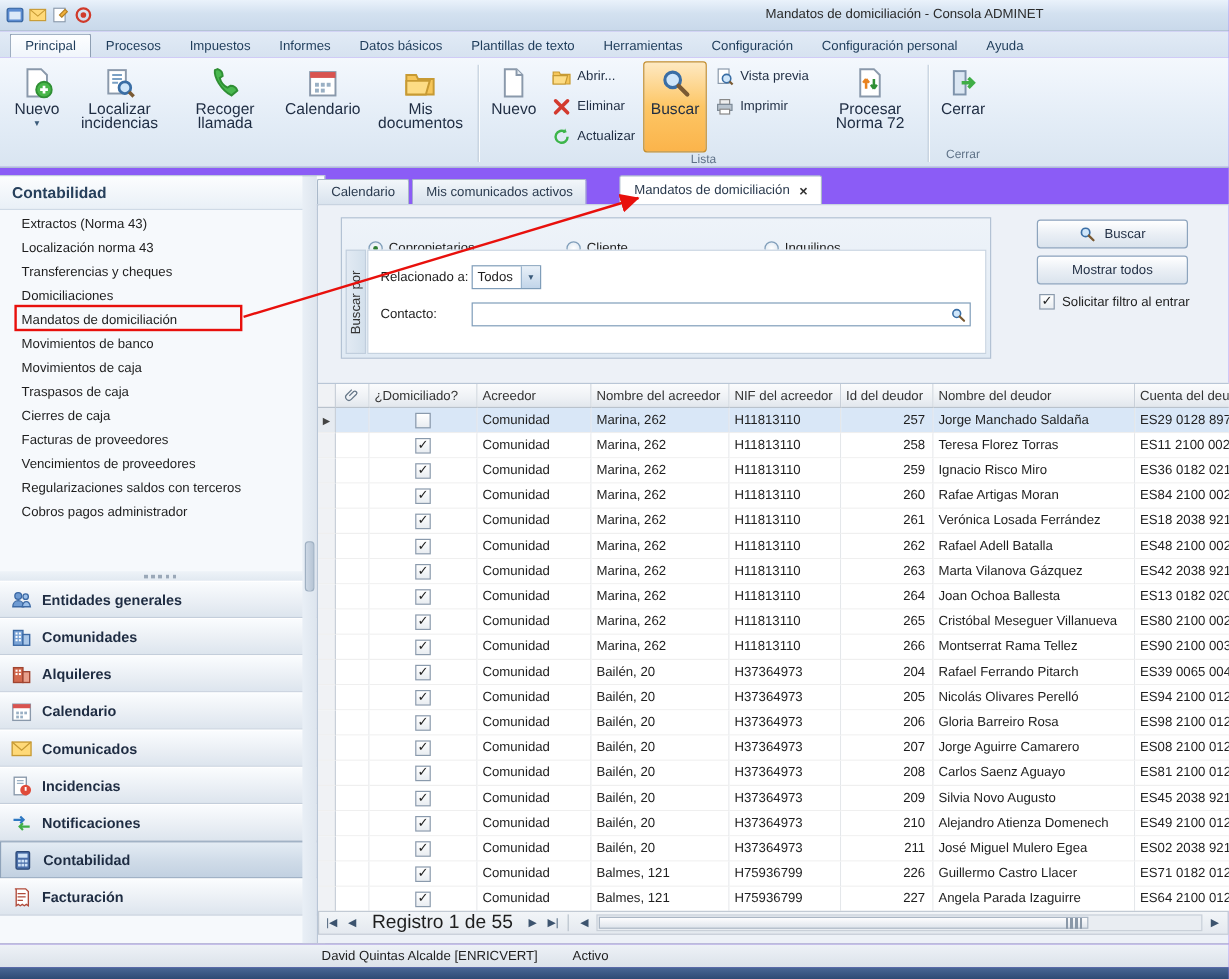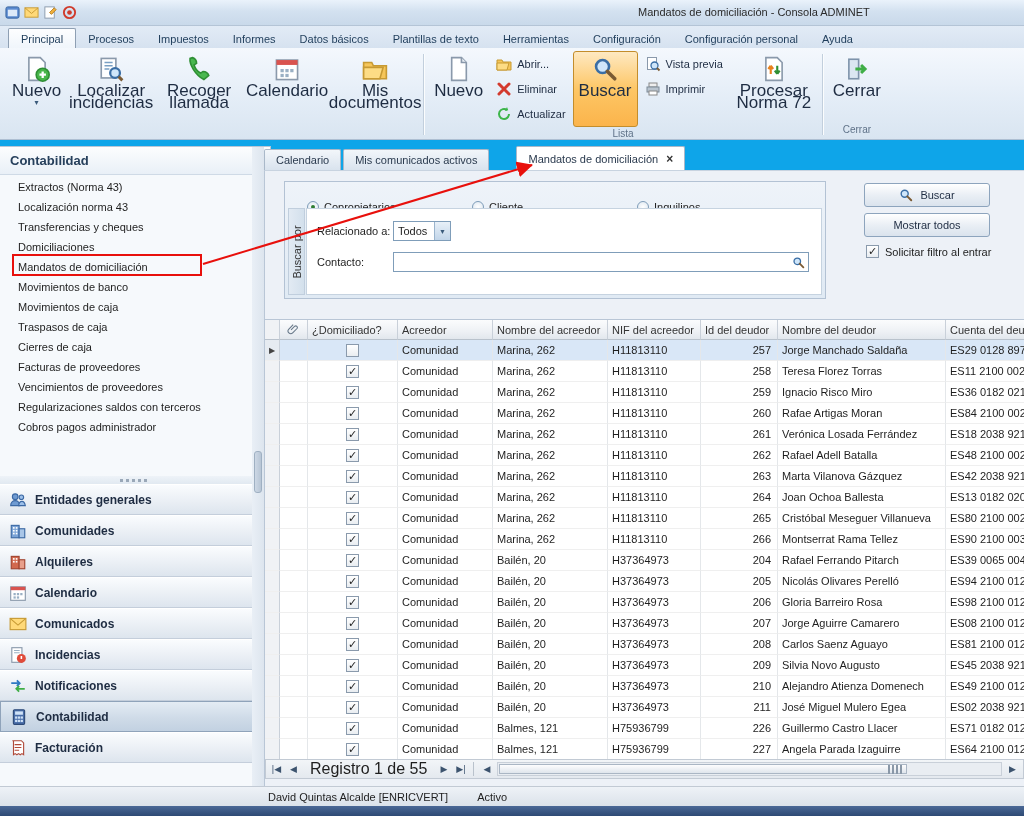--- a/index.html
+++ b/index.html
@@ -1,17 +1,17 @@
 <!DOCTYPE html>
 <html><head>
 <meta charset="utf-8">
 <style>
   *{margin:0;padding:0;box-sizing:border-box;}
   body{font-family:"Liberation Sans",sans-serif;font-size:11px;color:#1e1e1e;background:#fff;}
-  #win{position:relative;width:1024px;height:816px;overflow:hidden;background:#0ea5e9;}
+  #win{position:relative;width:1024px;height:816px;overflow:hidden;background:#8b5cf6;}
   .ic{display:inline-block;flex:none;}
   .ic svg{width:100%;height:100%;display:block;}
 
   
   #titlebar{position:absolute;left:0;top:0;width:100%;height:26px;background:linear-gradient(#eaf2fb,#d3e1f0 45%,#c9d9ea);border-bottom:1px solid #b4c4d6;display:flex;align-items:center;}
   .qat{display:flex;gap:4px;padding-left:5px;align-items:center;}
   .qat .ic{width:15px;height:15px;}
   #title-text{position:absolute;left:638px;top:6px;color:#2a2a2a;}
 
   
@@ -20,21 +20,21 @@
   .rtab.active{background:linear-gradient(#fdfeff,#f0f5fb);border:1px solid #8e9fb3;border-bottom:none;}
 
   
   #ribbon-body{position:absolute;left:0;top:48px;width:100%;height:92px;background:linear-gradient(#f4f8fd,#e4edf7 55%,#d9e5f1);border-bottom:1px solid #aebfd2;display:flex;padding:2px 2px 0 4px;}
   .rgroup{display:flex;flex-direction:column;height:88px;}
   .rgroup-items{flex:1;display:flex;align-items:stretch;padding:1px 2px;}
   .rgroup-label{height:14px;text-align:center;color:#5f7288;font-size:10px;}
   .rsep{width:1px;background:#c2cfdd;margin:4px 2px;box-shadow:1px 0 0 #fbfdfe;}
   .rbig{padding:4px 5px 2px;display:flex;flex-direction:column;align-items:center;gap:3px;border-radius:3px;text-align:center;max-width:88px;border:1px solid transparent;}
   .rbig .ic{width:26px;height:26px;}
-  .rbig-label{font-size:17px;line-height:12px;color:#1e2c42;text-align:center;}
+  .rbig-label{font-size:13px;line-height:12px;color:#1e2c42;text-align:center;}
   .rbig.active{background:linear-gradient(#fee9c2,#fdc665 50%,#fbb44b);border:1px solid #c38d2c;}
   .caret{font-size:8px;color:#3a5a7a;line-height:6px;}
   .rstack{display:flex;flex-direction:column;justify-content:flex-start;gap:7px;padding:4px 4px;}
   .rsmall{display:flex;align-items:center;gap:5px;padding:1px 3px;border-radius:2px;color:#1e2c42;}
   .rsmall .ic{width:16px;height:16px;}
 
   
   #sidebar{position:absolute;left:0;top:146px;width:271px;height:640px;background:#f6f9fc;border-right:1px solid #b9c6d6;border-top:1px solid #b9c6d6;}
   #sidebar-header{height:28px;display:flex;align-items:center;justify-content:space-between;padding:0 10px;background:linear-gradient(#fcfdfe,#e9f0f7);border-bottom:1px solid #cfdae6;font-size:13px;font-weight:bold;color:#27405c;}
   #sb-collapse{color:#3a5a7a;font-size:13px;}

